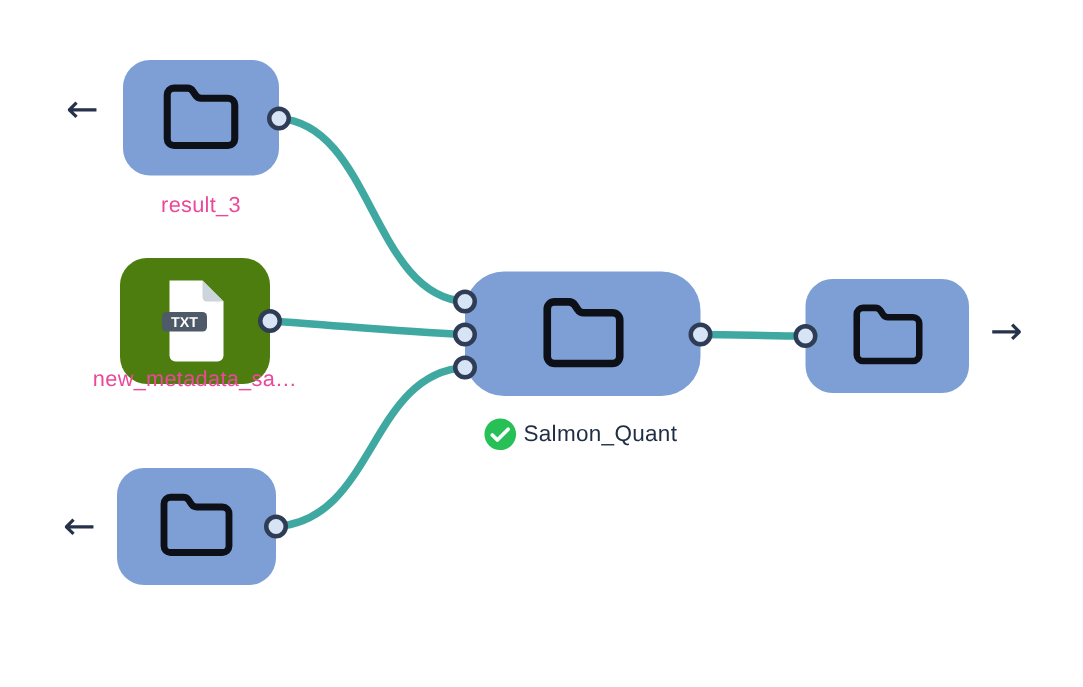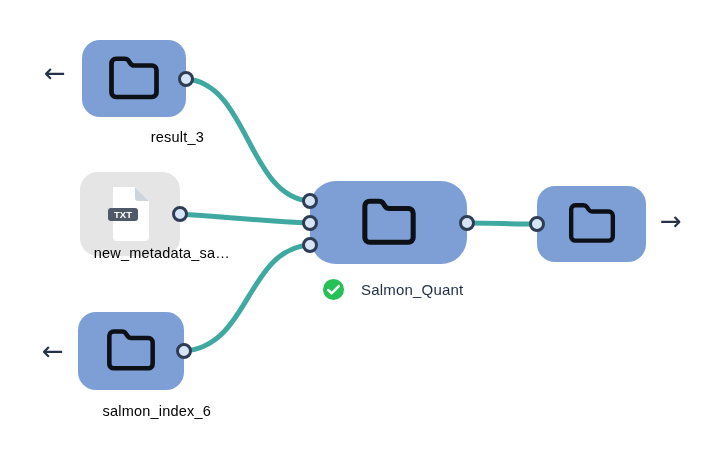--- a/index.html
+++ b/index.html
@@ -14,21 +14,21 @@
 
   svg.edges-layer { position: absolute; left: 0; top: 0; width: 722px; height: 458px; }
   .edge { stroke: #3fa8a0; stroke-width: 5; fill: none; stroke-linecap: round; }
 
   .node {
     position: absolute;
     display: flex; align-items: center; justify-content: center;
     box-sizing: border-box;
   }
   .node.blue { background: #7d9fd5; border-radius: 18px; }
-  .node.teal { background: #e5e5e5; border-radius: 18px; }
+  .node.teal { background: #4d7c0f; border-radius: 18px; }
 
   #n-result3 { left: 82px;  top: 40px;  width: 104px; height: 77px; }
   #n-meta    { left: 80px;  top: 172px; width: 100px; height: 84px; }
   #n-index   { left: 78px;  top: 312px; width: 106px; height: 78px; }
   #n-quant   { left: 310px; top: 181px; width: 157px; height: 83px; border-radius: 26px; }
   #n-result2 { left: 537px; top: 186px; width: 109px; height: 76px; }
 
   .port {
     position: absolute;
     box-sizing: content-box;
@@ -43,34 +43,34 @@
   #p-index-out   { left: 176px; top: 343px; }
   #p-quant-in1   { left: 302px; top: 193px; }
   #p-quant-in2   { left: 302px; top: 215px; }
   #p-quant-in3   { left: 302px; top: 237px; }
   #p-quant-out   { left: 459px; top: 215px; }
   #p-result2-in  { left: 529px; top: 216px; }
 
   .node-label {
     position: absolute;
     font-size: 14.5px;
-    color: #000000;
-    text-align: right;
+    color: #ec4899;
+    text-align: center;
     letter-spacing: 0.2px;
     white-space: nowrap;
   }
   #l-result3 { left: 64px;  top: 129px; width: 140px; }
   #l-meta    { left: 30px;  top: 245px; width: 200px; }
   #l-index   { left: 51px;  top: 403px; width: 160px; }
   #l-result2 { left: 520px; top: 275px; width: 140px; }
 
   .status-row {
     position: absolute;
     left: 322px; top: 278px;
-    display: flex; align-items: center; gap: 16px;
+    display: flex; align-items: center; gap: 4px;
   }
   .status-row .node-label-inline {
     font-size: 15px; color: #1f2d45; letter-spacing: 0.2px;
   }
 
   .arrow {
     position: absolute;
     font-size: 26px;
     color: #25324a;
     font-family: "DejaVu Sans", sans-serif;
@@ -116,21 +116,20 @@
       <text x="18" y="34" font-size="9.5" font-weight="bold" fill="#ffffff" text-anchor="middle" font-family="Liberation Sans, DejaVu Sans, sans-serif">TXT</text>
     </svg>
   </div>
   <div class="node-label" id="l-meta">new_metadata_sa…</div>
 
   <div class="node blue" id="n-index">
     <svg class="folder-icon-svg" width="52" height="52" viewBox="0 0 24 24" fill="none" stroke="#0d1117" stroke-width="2.1" stroke-linecap="round" stroke-linejoin="round">
       <path d="M20 20a2 2 0 0 0 2-2V8a2 2 0 0 0-2-2h-7.9a2 2 0 0 1-1.69-.9L9.6 3.9A2 2 0 0 0 7.93 3H4a2 2 0 0 0-2 2v13a2 2 0 0 0 2 2Z"></path>
     </svg>
   </div>
-  <div class="node-label" id="l-index">salmon_index_6</div>
 
   <div class="node blue" id="n-quant">
     <svg class="folder-icon-svg" width="58" height="58" viewBox="0 0 24 24" fill="none" stroke="#0d1117" stroke-width="2.1" stroke-linecap="round" stroke-linejoin="round">
       <path d="M20 20a2 2 0 0 0 2-2V8a2 2 0 0 0-2-2h-7.9a2 2 0 0 1-1.69-.9L9.6 3.9A2 2 0 0 0 7.93 3H4a2 2 0 0 0-2 2v13a2 2 0 0 0 2 2Z"></path>
     </svg>
   </div>
   <div class="status-row">
     <svg width="23" height="23" viewBox="0 0 24 24">
       <circle cx="12" cy="12" r="11" fill="#27c057"></circle>
       <path d="M6.5 12.5 L10 16 L17.5 8.5" stroke="#ffffff" stroke-width="2.6" fill="none" stroke-linecap="round" stroke-linejoin="round"></path>

